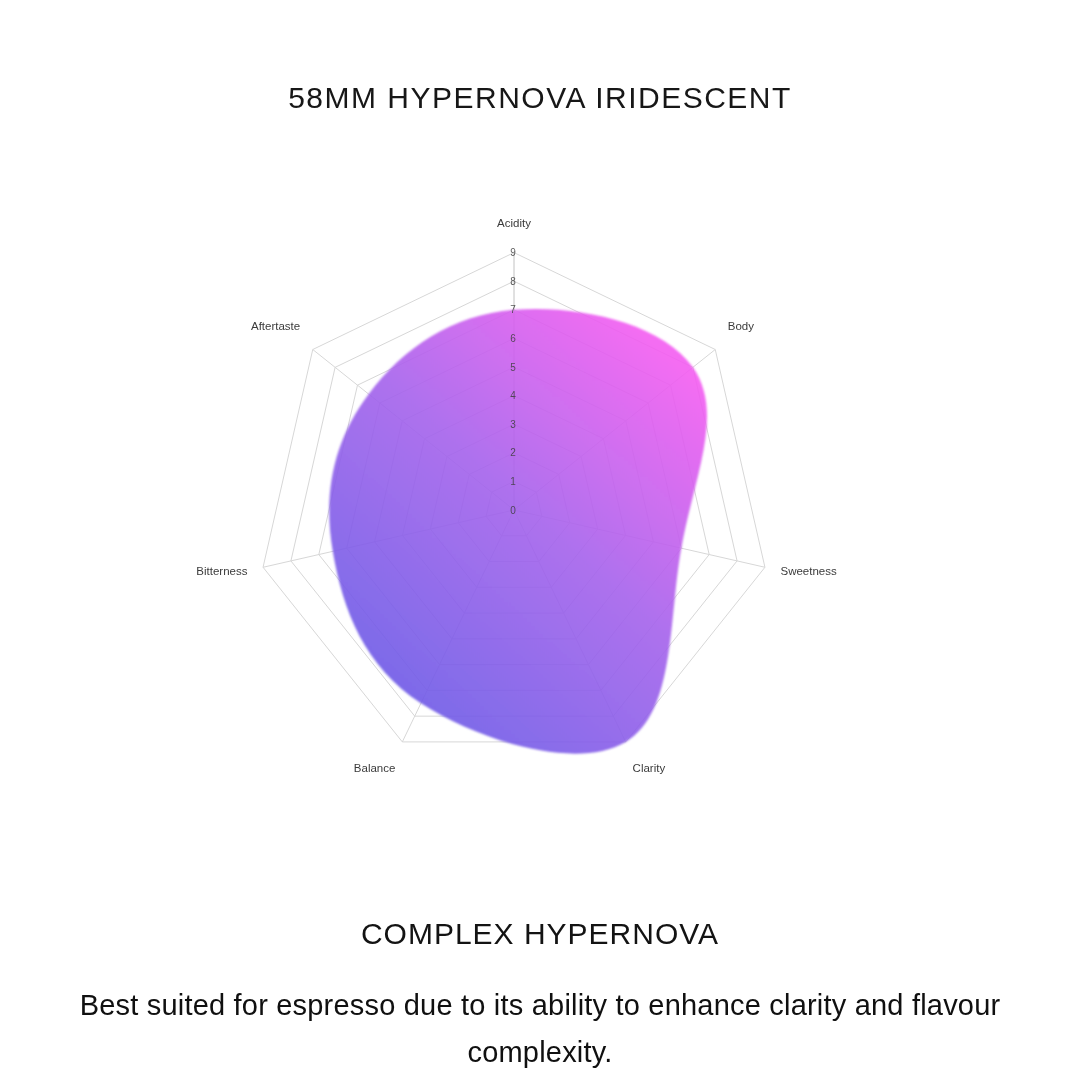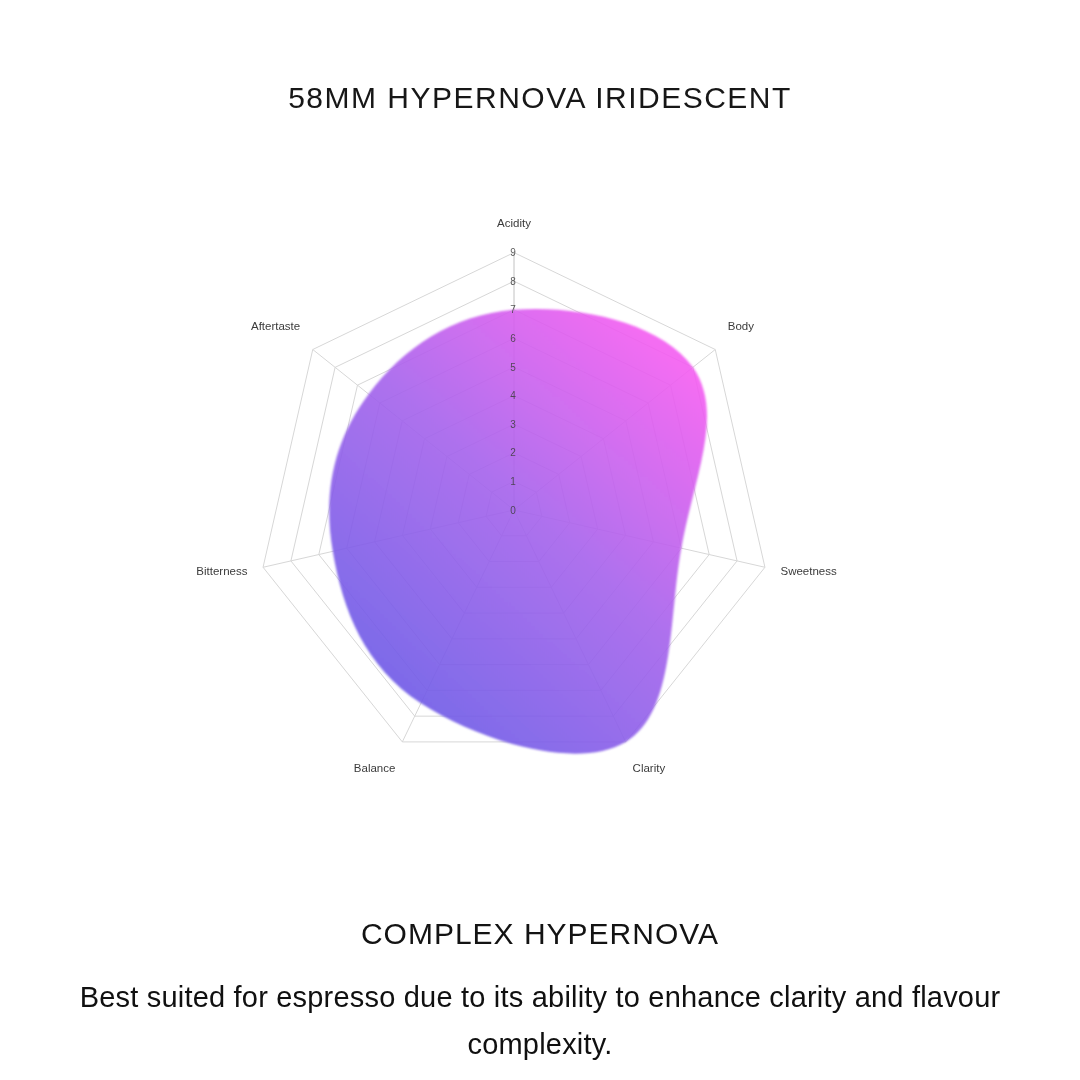--- a/index.html
+++ b/index.html
@@ -21,21 +21,21 @@
     position:absolute;top:916px;left:0;width:1080px;
     text-align:center;
     font-size:30px;line-height:36px;font-weight:400;
     letter-spacing:1px;color:#131313;
   }
   .description{
     position:absolute;top:966px;left:0;width:1080px;
     text-align:center;
   }
   .description p{
-    max-width:1015px;margin:8px auto;
+    max-width:1015px;margin:16px auto;
     font-size:29px;line-height:47px;font-weight:400;
     letter-spacing:0.2px;color:#101010;
   }
 </style>
 </head>
 <body>
 
 <div class="page">
 
   <div class="page-title">58MM HYPERNOVA IRIDESCENT</div>

